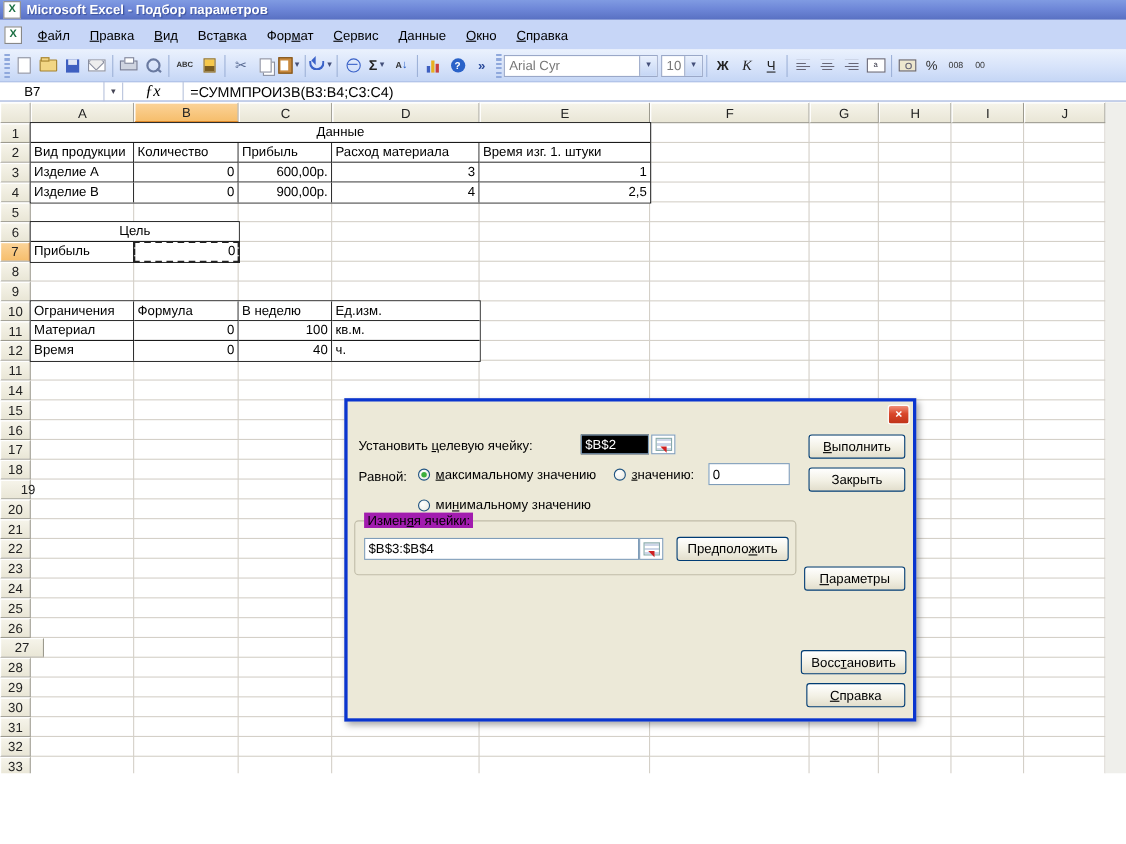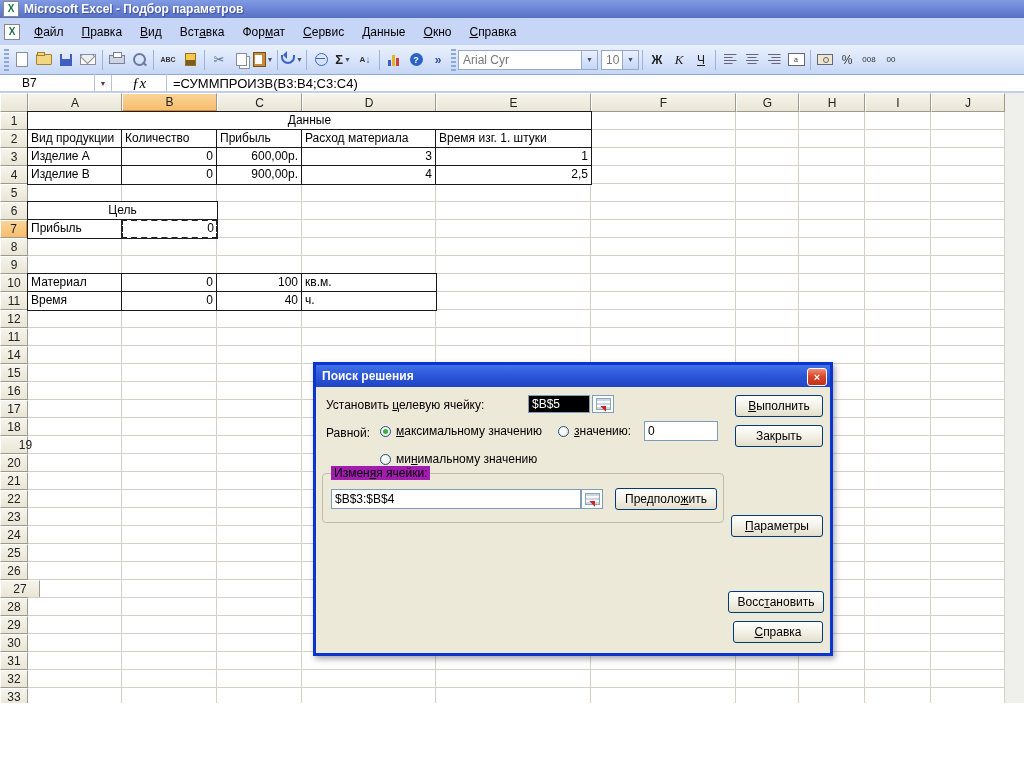--- a/index.html
+++ b/index.html
@@ -390,40 +390,45 @@
         <div class="rrow">
           <div class="rcell center" style="width: 189px;">Цель</div>
         </div>
         <div class="rrow">
           <div class="rcell" style="width: 94px;">Прибыль</div>
           <div class="rcell right ants" style="width: 95px;">0</div>
         </div>
       </div>
       <div class="region" style="left: 27px; top: 180px;">
         <div class="rrow">
+          <div class="rcell" style="width: 94px;">Ограничения</div>
+          <div class="rcell" style="width: 95px;">Формула</div>
+          <div class="rcell" style="width: 85px;">В неделю</div>
+          <div class="rcell" style="width: 134px;">Ед.изм.</div>
+        </div>
+        <div class="rrow">
           <div class="rcell" style="width: 94px;">Материал</div>
           <div class="rcell right" style="width: 95px;">0</div>
           <div class="rcell right" style="width: 85px;">100</div>
           <div class="rcell" style="width: 134px;">кв.м.</div>
         </div>
         <div class="rrow">
           <div class="rcell" style="width: 94px;">Время</div>
           <div class="rcell right" style="width: 95px;">0</div>
           <div class="rcell right" style="width: 85px;">40</div>
           <div class="rcell" style="width: 134px;">ч.</div>
         </div>
       </div>
     </div>
 
   <div id="dialog">
-    <div id="dlg-title">Поиск решения</div>
     <div id="dlg-close">×</div>
 
     <div class="dlg-lbl" style="left:10px;top:33px">Установить <u>ц</u>елевую ячейку:</div>
-    <div class="fieldbox inverted" style="left:212px;top:30px;width:62px;height:18px">$B$5</div>
+    <div class="fieldbox inverted" style="left:212px;top:30px;width:62px;height:18px">$B$2</div>
     <div class="picker" style="left:276px;top:30px;height:18px">
         <span class="mini"></span>
       </div>
     <div class="xp-btn" style="left:419px;top:30px;width:88px;height:22px"><u>В</u>ыполнить</div>
 
     <div class="dlg-lbl" style="left:10px;top:61px">Равной:</div>
     <div class="radio on" style="left:64px;top:59px">
         <span class="dot"></span>
         <span><u>м</u>аксимальному значению</span>
       </div>

